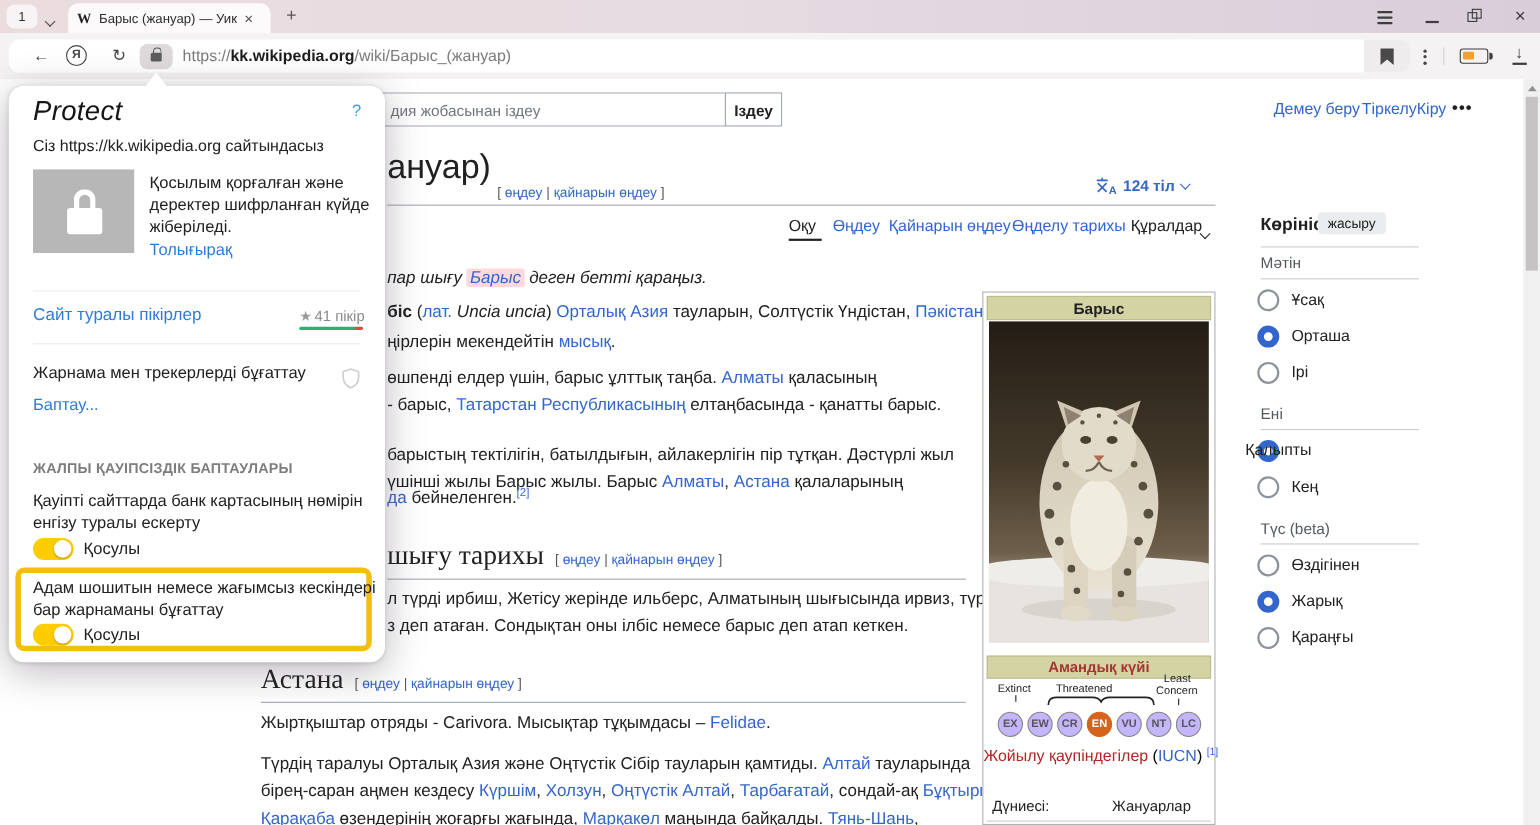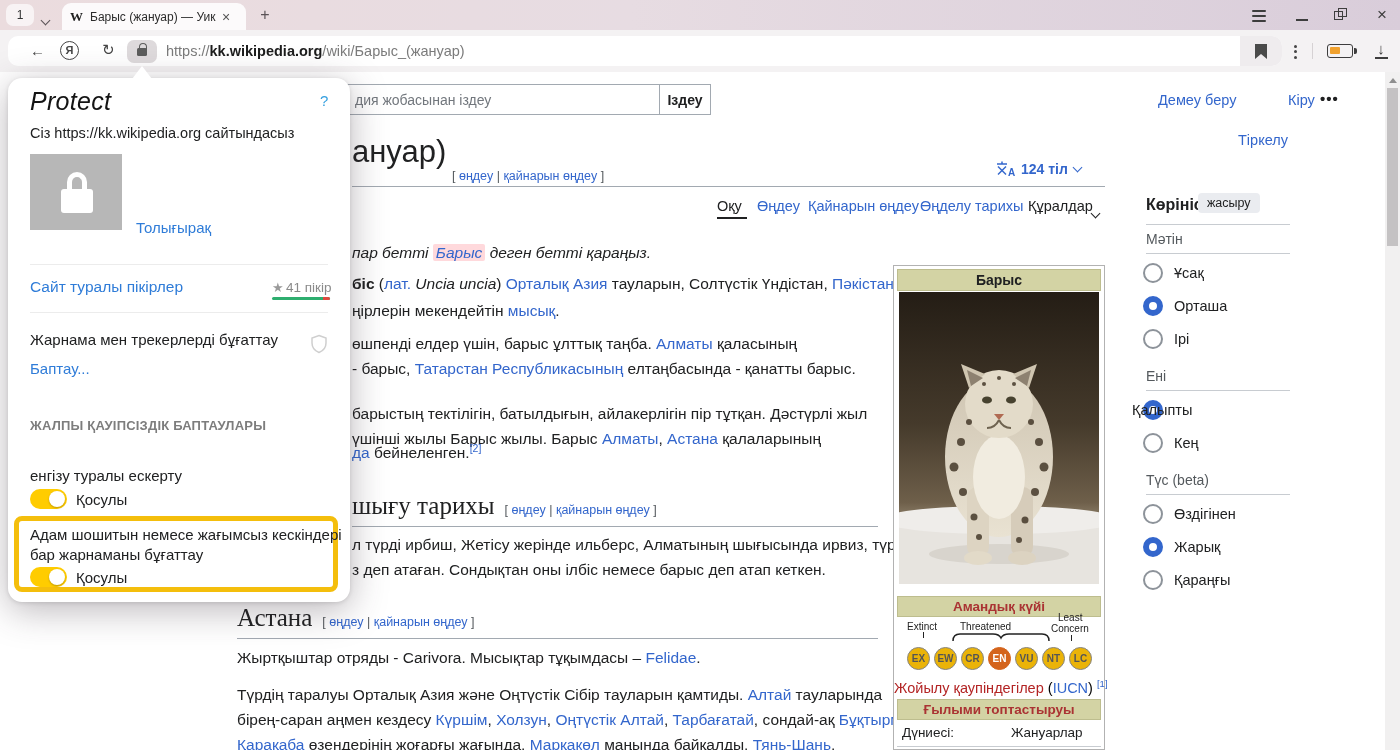--- a/index.html
+++ b/index.html
@@ -88,21 +88,21 @@
 
   
   .infobox { left:893px; top:265px; width:212px; height:485px; border:1px solid #b2b2b2; background:#fff; font-size:13px; }
   .ibhead { left:3px; width:204px; background:#d3d3a4; border:1px solid #bdbd8e; text-align:center;
     font-weight:bold; color:#202122; padding:2px 0; font-size:14px; }
   .ibhead.red { color:#a33; font-size:13.5px; }
   .ibimg { left:5px; top:26px; width:200px; height:292px; }
   .statlbl { font-size:10px; color:#222; }
   .stattick { width:1px; height:6px; background:#222; }
   .statcirc { top:381px; width:23px; height:23px; border:1px solid #848484; border-radius:50%;
-    text-align:center; line-height:21px; font-size:10px; font-weight:bold; color:#555; background:#eab308; }
+    text-align:center; line-height:21px; font-size:10px; font-weight:bold; color:#555; background:#c4b5fd; }
   .statcirc.on { background:#d4641c; border-color:#d4641c; color:#fff; }
   .iucnline { left:0; top:412px; width:212px; text-align:center; font-size:14.5px; }
   .iucnline .maroon { color:#b32424; }
   .iucnline .link { color:#36c; }
   .iucnline .sup { vertical-align:super; font-size:9.5px; color:#36c; }
   .ibrow { font-size:13.5px; color:#202122; }
 
   
   .apptitle { left:1146px; top:196px; font-size:16px; font-weight:bold; color:#202122; }
   .apphide { left:1198px; top:193px; background:#eaecf0; border-radius:4px; padding:3px 9px;
@@ -194,21 +194,21 @@
   <span class="abs dl" style="top:10px;">↓<i></i></span>
 </div>
 
 <div class="abs sbtrack"></div>
 <div class="abs sbarrow"></div>
 <div class="abs sbthumb"></div>
 
 <input class="abs wsearch" readonly="" placeholder="дия жобасынан іздеу" style="">
 <button class="abs wsearchbtn">Іздеу</button>
 <span class="abs toplink" style="left:1158px;">Демеу беру</span>
-<span class="abs toplink" style="left:1238px;margin-top:40px;">Тіркелу</span>
+<span class="abs toplink" style="left:1238px;">Тіркелу</span>
 <span class="abs toplink" style="left:1288px;">Кіру</span>
 <span class="abs topmore" style="left:1320px;">•••</span>
 
 <div class="abs wtitle nw">ануар)</div>
 <span class="abs editlinks nw" style="left:452px; top:166px;"><span>[ </span><span class="link">өңдеу</span><span> | </span><span class="link">қайнарын өңдеу</span><span> ]</span></span>
 <div class="abs langsel">
   <svg width="20" height="17">
     <g stroke="#36c" stroke-width="1.5" fill="none">
       <line x1="2" y1="4" x2="12" y2="4"></line>
         <line x1="7" y1="1.5" x2="7" y2="4"></line>
@@ -223,21 +223,21 @@
 <div class="abs titlerule"></div>
 
 <span class="abs wtab on" style="left:717px;">Оқу</span>
 <div class="abs oku-underline"></div>
 <span class="abs wtab lnk" style="left:757px;">Өңдеу</span>
 <span class="abs wtab lnk" style="left:808px;">Қайнарын өңдеу</span>
 <span class="abs wtab lnk" style="left:920px;">Өңделу тарихы</span>
 <span class="abs wtab on" style="left:1028px;">Құралдар</span>
 <span class="abs toolschev"><i class="chev"></i></span>
 
-<div class="abs artline nw" style="left:352px; top:244px;"><span class="i">пар бетті </span><span class="i link hl">Барыс</span><span class="i"> деген бетті қараңыз.</span></div>
+<div class="abs artline nw" style="left:352px; top:244px;"><span class="i">пар шығу </span><span class="i link hl">Барыс</span><span class="i"> деген бетті қараңыз.</span></div>
 <div class="abs artline nw" style="left:352px; top:275px;"><span class="b">біс </span><span>(</span><span class="link">лат.</span><span> </span><span class="i">Uncia uncia</span><span>) </span><span class="link">Орталық Азия</span><span> тауларын, Солтүстік Үндістан, </span><span class="link">Пәкістан</span><span>,</span></div>
 <div class="abs artline nw" style="left:352px; top:302px;"><span>ңірлерін мекендейтін </span><span class="link">мысық</span><span>.</span></div>
 <div class="abs artline nw" style="left:352px; top:335px;"><span>өшпенді елдер үшін, барыс ұлттық таңба. </span><span class="link">Алматы</span><span> қаласының</span></div>
 <div class="abs artline nw" style="left:352px; top:360px;"><span>- барыс, </span><span class="link">Татарстан Республикасының</span><span> елтаңбасында - қанатты барыс.</span></div>
 <div class="abs artline nw" style="left:352px; top:405px;"><span>барыстың тектілігін, батылдығын, айлакерлігін пір тұтқан. Дәстүрлі жыл</span></div>
 <div class="abs artline nw" style="left:352px; top:430px;"><span>үшінші жылы Барыс жылы. Барыс </span><span class="link">Алматы</span><span>, </span><span class="link">Астана</span><span> қалаларының</span></div>
 <div class="abs artline nw" style="left:352px; top:442px;"><span class="link">да</span><span> бейнеленген.</span><span class="sup">[2]</span></div>
 
 <div class="abs h2wrap" style="left:352px; top:492px; width:526px;">
   <span class="h2 nw">шығу тарихы</span>
@@ -318,21 +318,20 @@
   <span class="abs statlbl" style="left:157px; top:357px;">Concern</span>
   <span class="abs stattick" style="left:177px; top:369px;"></span>
   <span class="abs statcirc" style="left:13px;">EX</span>
   <span class="abs statcirc" style="left:40px;">EW</span>
   <span class="abs statcirc" style="left:67px;">CR</span>
   <span class="abs statcirc on" style="left:94px;">EN</span>
   <span class="abs statcirc" style="left:121px;">VU</span>
   <span class="abs statcirc" style="left:148px;">NT</span>
   <span class="abs statcirc" style="left:175px;">LC</span>
   <div class="abs iucnline nw"><span class="maroon">Жойылу қаупіндегілер</span><span> (</span><span class="link">IUCN</span><span>)</span><span> </span><span class="sup">[1]</span></div>
-  <div class="abs ibhead red" style="top:433px;">Ғылыми топтастыруы</div>
   <span class="abs ibrow" style="left:8px; top:459px;">Дүниесі:</span>
   <span class="abs ibrow link" style="left:117px; top:459px;">Жануарлар</span>
   <div class="abs" style="left:3px; top:480px; width:204px; height:1px; background:#c8ccd1;"></div>
 </div>
 
 <span class="abs apptitle">Көрініс</span>
 <span class="abs apphide">жасыру</span>
 <div class="abs apphr" style="top:224px;"></div>
 <span class="abs appsec" style="left:1146px; top:231px;">Мәтін</span>
 <div class="abs apphr" style="top:253px;"></div>
@@ -359,35 +358,41 @@
 
 <div class="abs panelarrow"></div>
 <div class="abs panel">
   <div class="abs ptitle">Protect</div>
   <span class="abs phelp">?</span>
   <div class="abs psite nw">Сіз https://kk.wikipedia.org сайтындасыз</div>
   <div class="abs ptile">
     <span class="abs plock-sh"></span>
     <span class="abs plock-body"></span>
   </div>
+  <div class="abs ptext">
+    <span>Қосылым қорғалған және</span><br>
+    <span>деректер шифрланған күйде</span><br>
+    <span>жіберіледі.</span>
+  </div>
   <span class="abs plink" style="left:128px; top:141px;">Толығырақ</span>
   <div class="abs phr" style="top:186px;"></div>
   <span class="abs plink" style="left:22px; top:200px; font-size:15.5px;">Сайт туралы пікірлер</span>
   <span class="abs pstar" style="left:264px; top:202px;">★</span>
   <span class="abs pcount" style="left:278px; top:202px;">41 пікір</span>
   <span class="abs pbar">
       <i></i>
     </span>
   <div class="abs phr" style="top:234px;"></div>
   <div class="abs pbody nw" style="left:22px; top:252px;">Жарнама мен трекерлерді бұғаттау</div>
   <svg class="abs" style="left:302px; top:256px;" width="18" height="20">
     <path d="M9,1.5 L16,4 V9 C16,13.5 12.8,17 9,18.5 C5.2,17 2,13.5 2,9 V4 Z" stroke="#cfcfcf" stroke-width="1.5" fill="none"></path>
   </svg>
   <span class="abs plink" style="left:22px; top:282px;">Баптау...</span>
   <div class="abs psec nw">ЖАЛПЫ ҚАУІПСІЗДІК БАПТАУЛАРЫ</div>
+  <div class="abs pbody nw" style="left:22px; top:368px;">Қауіпті сайттарда банк картасының нөмірін</div>
   <div class="abs pbody nw" style="left:22px; top:388px;">енгізу туралы ескерту</div>
   <span class="abs toggle" style="left:22px; top:411px;">
       <i></i>
     </span>
   <span class="abs togglbl" style="left:68px; top:413px;">Қосулы</span>
   <div class="abs goldbox">
     <div class="abs pbody nw" style="left:11px; top:4px;">Адам шошитын немесе жағымсыз кескіндері</div>
     <div class="abs pbody nw" style="left:11px; top:24px;">бар жарнаманы бұғаттау</div>
     <span class="abs toggle" style="left:11px; top:46px;">
         <i></i>

